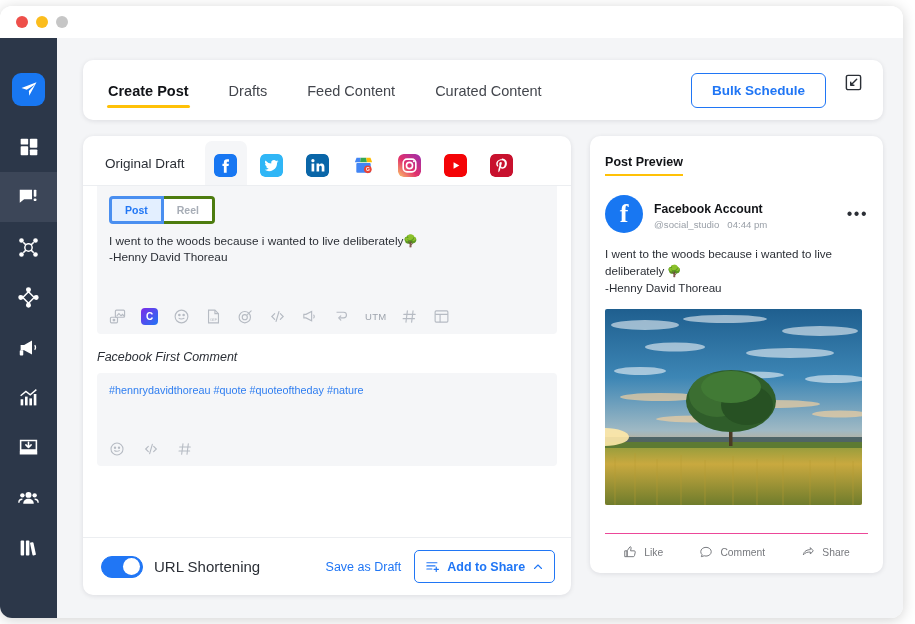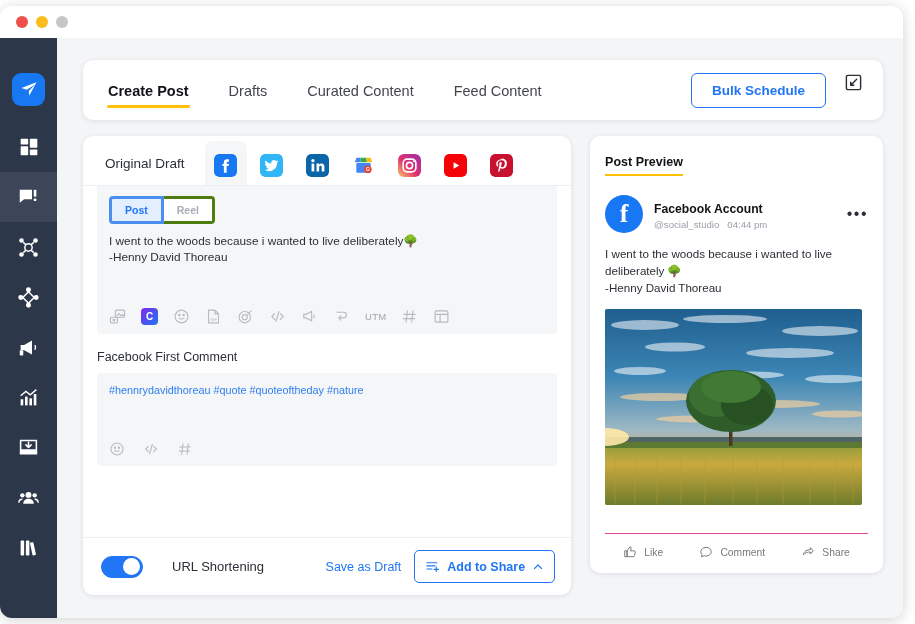--- a/index.html
+++ b/index.html
@@ -139,20 +139,21 @@
     background: linear-gradient(135deg,#7d2ae8,#2076f5);
     color: #fff; font-size: 10px; font-weight: bold;
     display: flex; align-items: center; justify-content: center;
   }
   .utm { font-size: 9.5px; letter-spacing: .3px; color: #9ea4ad; }
 
   
   .fc-label {
     font-size: 12.5px; color: #2b2f36;
     margin: 16px 0 9px 14px;
+    font-style: italic;
   }
   .fc-box {
     margin: 0 14px; background: #f5f6f8; border-radius: 4px;
     height: 93px; padding: 11px 12px 0; position: relative;
   }
   .tags { font-size: 10.8px; color: #2f7ef0; }
   .fc-tools {
     position: absolute; left: 12px; bottom: 9px;
     display: flex; gap: 18px; color: #b6bbc3;
   }
@@ -165,21 +166,21 @@
   }
   .toggle {
     width: 42px; height: 22px; border-radius: 11px;
     background: #2076f5; position: relative; cursor: pointer;
     border: 1px solid #2076f5;
   }
   .toggle::after {
     content: ""; position: absolute; right: 2px; top: 1.5px;
     width: 17px; height: 17px; border-radius: 50%; background: #fff;
   }
-  .toggle-lbl { font-size: 13px; color: #2b2f36; margin-left: 29px; }
+  .toggle-lbl { font-size: 15px; color: #2b2f36; margin-left: 11px; }
   .f-right { margin-left: auto; display: flex; align-items: center; gap: 13px; }
   .draft-lnk { font-size: 12.5px; color: #2076f5; cursor: pointer; }
   .queue-btn {
     border: 1px solid #2076f5; border-radius: 5px;
     display: flex; align-items: center; gap: 7px;
     padding: 8px 10px; color: #2076f5; cursor: pointer;
     font-size: 12.5px; font-weight: bold; background: #fff;
   }
 
   
@@ -301,22 +302,22 @@
           <rect x="15" y="6" width="4" height="15" rx="1" transform="rotate(-12 17 13)"></rect>
         </svg>
     </div>
   </div>
 
   <div class="canvas">
 
     <div class="card topbar">
       <div class="tab active">Create Post</div>
       <div class="tab">Drafts</div>
+      <div class="tab">Feed Content</div>
       <div class="tab">Curated Content</div>
-      <div class="tab">Feed Content</div>
       <div class="topbar-right">
         <button class="bulk-btn">Bulk Schedule</button>
         <span class="compose-icon">
           <svg width="19" height="19" viewBox="0 0 24 24" fill="none" stroke="#2b2f36" stroke-width="1.8">
               <rect x="3" y="3" width="18" height="18" rx="2"></rect>
               <path d="M16 8 8.5 15.5M8.5 15.5h4M8.5 15.5v-4" stroke-linecap="round" stroke-linejoin="round"></path>
             </svg>
         </span>
       </div>
     </div>

